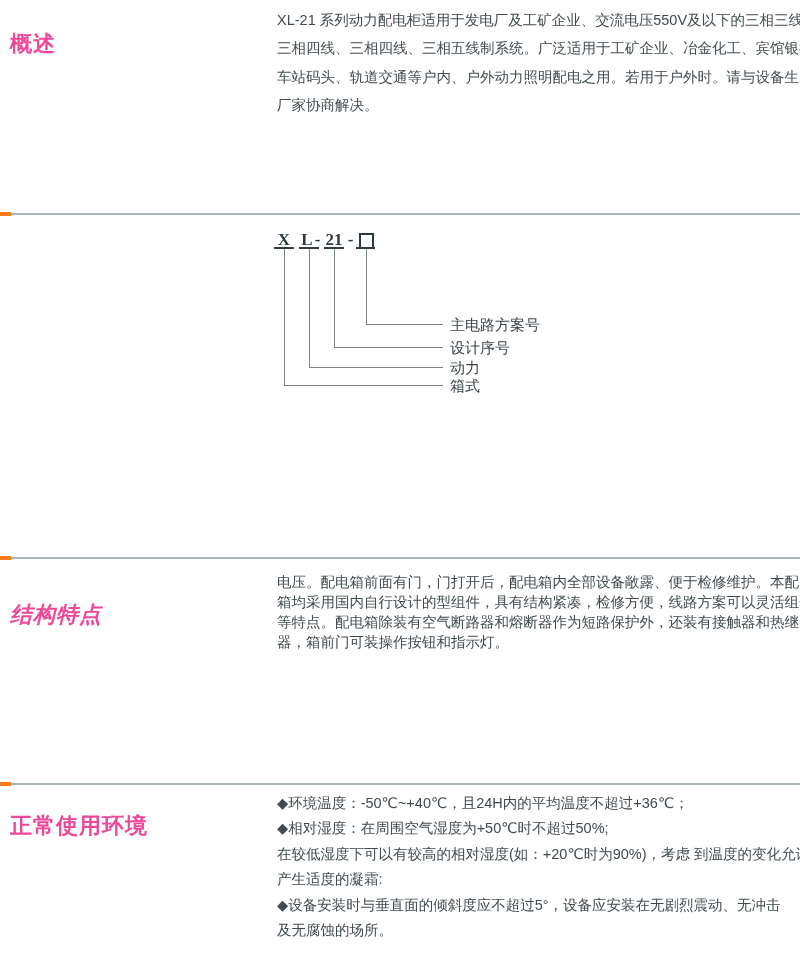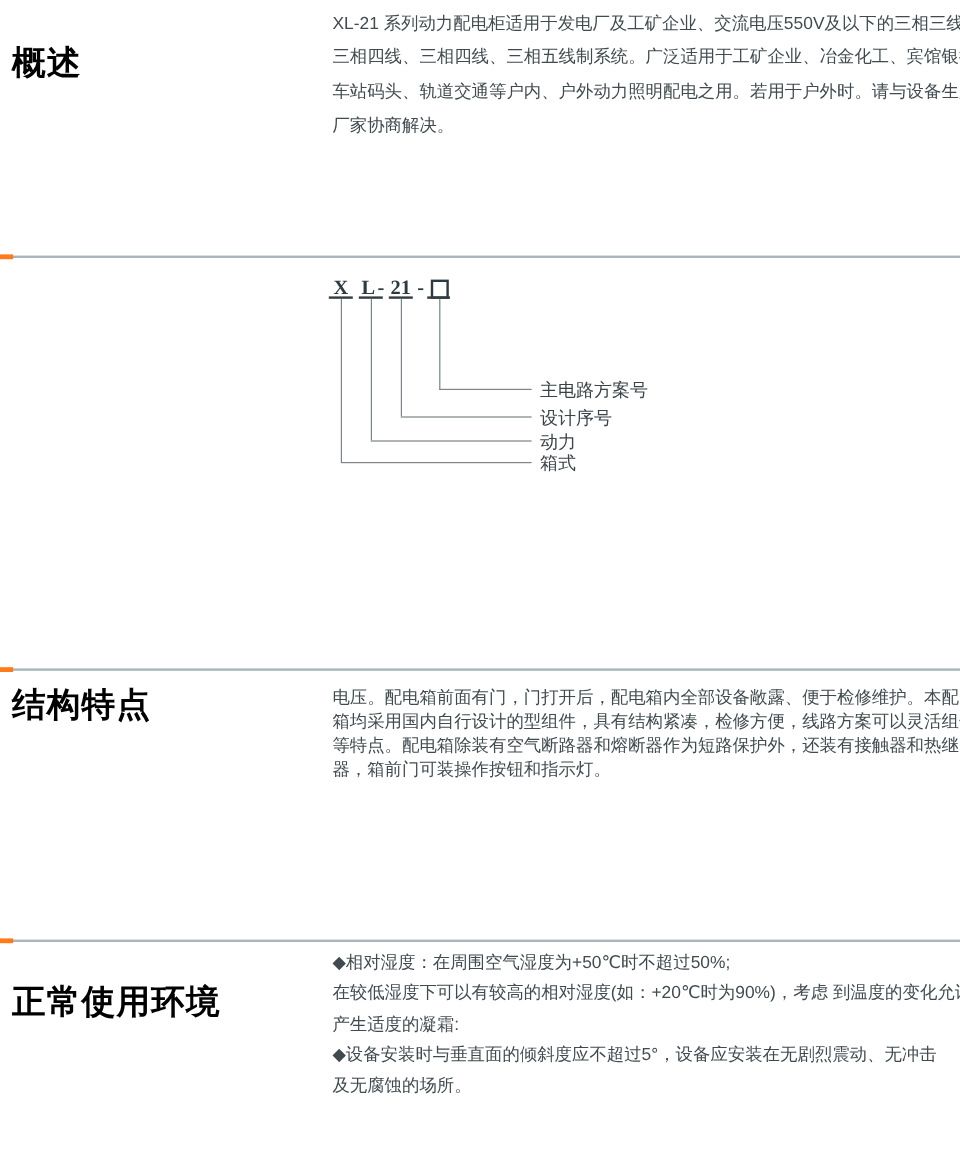--- a/index.html
+++ b/index.html
@@ -7,23 +7,23 @@
   .page {
     position: relative;
     width: 800px;
     height: 968px;
     background: #ffffff;
     overflow: hidden;
   }
   .section-heading {
     position: absolute;
     left: 10px;
-    font-size: 28px;
+    font-size: 22px;
     font-weight: bold;
-    color: #000000;
+    color: #ec4899;
     letter-spacing: 1px;
     white-space: nowrap;
   }
   .body-text {
     position: absolute;
     left: 277px;
     width: 523px;
     color: #414b4f;
     font-size: 14.5px;
     white-space: nowrap;
@@ -116,35 +116,36 @@
     <span class="diagram-label" style="top: 339px;">设计序号</span>
     <span class="diagram-label" style="top: 358.5px;">动力</span>
     <span class="diagram-label" style="top: 376.5px;">箱式</span>
   </div>
 
   <div class="divider" style="top: 556px;">
     <div class="divider-line"></div>
     <div class="divider-accent"></div>
   </div>
 
-  <h2 class="section-heading" style="top: 546px;">结构特点</h2>
+  <h2 class="section-heading" style="top: 582px; font-style: italic;">结构特点</h2>
   <div class="body-text lh20" style="top: 571.5px;">
       <div class="text-line">电压。配电箱前面有门，门打开后，配电箱内全部设备敞露、便于检修维护。本配电</div>
       <div class="text-line">箱均采用国内自行设计的型组件，具有结构紧凑，检修方便，线路方案可以灵活组合</div>
       <div class="text-line">等特点。配电箱除装有空气断路器和熔断器作为短路保护外，还装有接触器和热继电</div>
       <div class="text-line">器，箱前门可装操作按钮和指示灯。</div>
     </div>
 
   <div class="divider" style="top: 782px;">
     <div class="divider-line"></div>
     <div class="divider-accent"></div>
   </div>
 
   <h2 class="section-heading" style="top: 793px;">正常使用环境</h2>
   <div class="body-text lh25" style="top: 791px;">
+      <div class="text-line">◆环境温度：-50℃~+40℃，且24H内的平均温度不超过+36℃；</div>
       <div class="text-line">◆相对湿度：在周围空气湿度为+50℃时不超过50%;</div>
       <div class="text-line">在较低湿度下可以有较高的相对湿度(如：+20℃时为90%)，考虑 到温度的变化允许</div>
       <div class="text-line">产生适度的凝霜:</div>
       <div class="text-line">◆设备安装时与垂直面的倾斜度应不超过5°，设备应安装在无剧烈震动、无冲击</div>
       <div class="text-line">及无腐蚀的场所。</div>
     </div>
 
 </div>
 
 </body></html>

